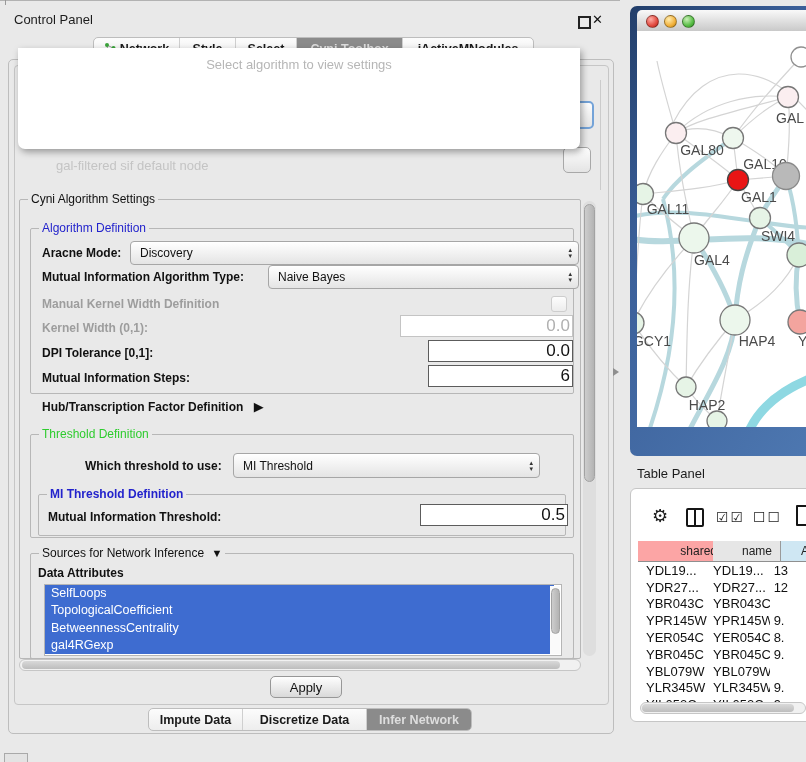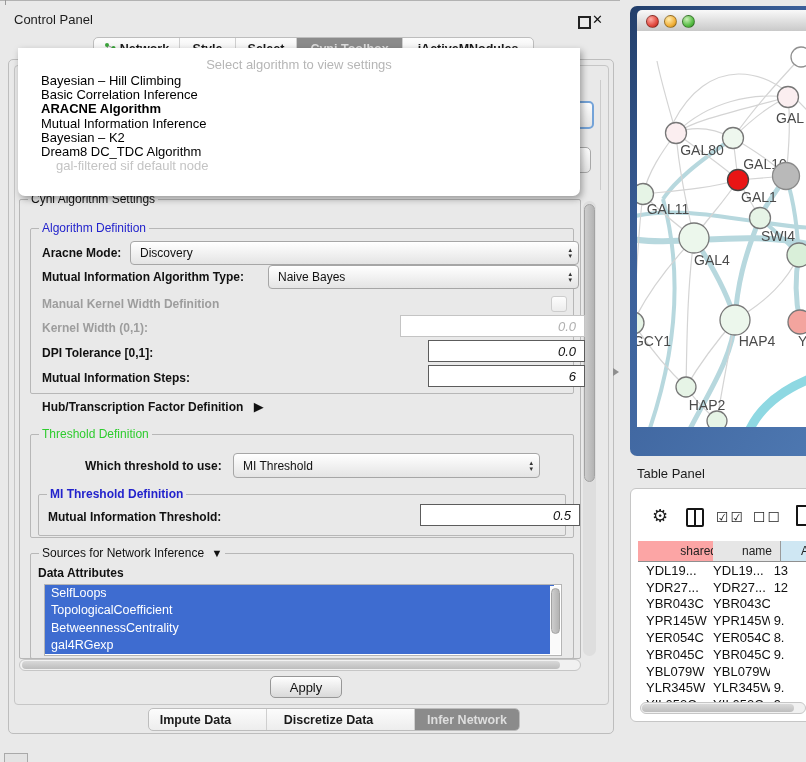--- a/index.html
+++ b/index.html
@@ -20,22 +20,22 @@
   .ipanel{background:#e9e9e9;border:1px solid #c6c6c6;border-radius:4px;}
   .group{border:1px solid #b7b7b7;border-radius:2px;}
   .glab{position:absolute;top:-8px;left:8px;background:#e9e9e9;padding:0 3px;font-size:12px;color:#111;white-space:nowrap;}
   .blab{font-size:12px;font-weight:bold;color:#111;white-space:nowrap;}
   .dlab{font-size:12px;font-weight:bold;color:#9d9d9d;white-space:nowrap;}
   .combo{height:22px;border:1px solid #a6a6a6;border-radius:4px;
          background:linear-gradient(#ffffff,#e4e4e4);box-shadow:inset 0 1px 0 #fff;
          display:flex;align-items:center;font-size:12px;color:#111;padding-left:9px;}
   .arrows{position:absolute;right:6px;top:50%;transform:translateY(-50%);
           display:flex;flex-direction:column;align-items:center;font-size:7px;line-height:6px;color:#333;}
-  .tfield{background:#fff;border:1.5px solid #5c5c5c;font-size:13px;color:#111;
-          display:flex;align-items:center;justify-content:flex-end;padding:0 8px;font-style:italic;}
+  .tfield{background:#fff;border:1.5px solid #5c5c5c;font-size:17px;color:#111;
+          display:flex;align-items:center;justify-content:flex-end;padding:0 2px;}
   .tfield.dis{border:1px solid #c4c4c4;color:#b0b0b0;}
   .cbox{width:14px;height:14px;border:1px solid #cdcdcd;border-radius:3px;background:linear-gradient(#fdfdfd,#ececec);}
   .popup{background:#fff;border-radius:0 0 7px 7px;box-shadow:2px 3px 7px rgba(0,0,0,.35);z-index:50;}
   .pp-ph{position:absolute;left:0;right:0;top:9px;text-align:center;font-size:13px;color:#b6b6b6;}
   .pp-item{height:14.2px;line-height:14.2px;font-size:13px;color:#000;padding-left:5px;white-space:nowrap;}
   .pp-item.bold{font-weight:bold;}
   .ghost{position:absolute;left:38px;top:110px;font-size:13px;color:#c4c4c4;}
   .attr-list{background:#fff;border:1px solid #b5b5b5;}
   .attr-item{height:17.3px;line-height:17.3px;font-size:12.5px;color:#fff;padding-left:6px;
              width:calc(100% - 13px);}
@@ -106,30 +106,22 @@
       </div>
     </div>
 
   <div class="abs panel" style="left:8px;top:59px;width:604px;height:673px;"></div>
   <div class="abs ipanel" style="left:14px;top:65px;width:593px;height:638px;"></div>
 
   <div class="abs" style="left:570px;top:101px;width:20px;height:24px;border:2px solid #74a3d8;border-radius:5px;background:linear-gradient(#fdfdfd,#e4e4e4);z-index:5;"></div>
   <div class="abs" style="left:563px;top:147px;width:26px;height:24px;border:1px solid #a8a8a8;border-radius:5px;background:linear-gradient(#fdfdfd,#e4e4e4);z-index:5;"></div>
   <div class="abs" style="left:600px;top:80px;width:1px;height:110px;background:#cbcbcb;z-index:5;"></div>
 
-  <div class="abs popup" style="left:18px;top:48px;width:562px;height:148px;">
+  <div class="abs popup" style="left:18px;top:48px;width:562px;height:101px;">
     <div class="pp-ph">Select algorithm to view settings</div>
-    <div class="abs" style="left:18px;top:26px;right:6px;" id="popup-list">
-        <div class="pp-item">Bayesian – Hill Climbing</div>
-        <div class="pp-item">Basic Correlation Inference</div>
-        <div class="pp-item bold">ARACNE Algorithm</div>
-        <div class="pp-item">Mutual Information Inference</div>
-        <div class="pp-item">Bayesian – K2</div>
-        <div class="pp-item">Dream8 DC_TDC Algorithm</div>
-      </div>
     <div class="ghost">gal-filtered sif default node</div>
   </div>
 
   <div class="abs group" style="left:19px;top:199px;width:560px;height:458px;">
     <span class="glab">Cyni Algorithm Settings</span>
   </div>
 
   <div class="abs vtrack" style="left:583px;top:201px;width:13px;height:455px;">
     <div class="vthumb" style="left:1px;top:3px;width:9px;height:276px;"></div>
   </div>
@@ -207,21 +199,21 @@
       <div class="attr-item" style="background: rgb(62, 108, 208);">BetweennessCentrality</div>
       <div class="attr-item" style="background: rgb(62, 108, 208);">gal4RGexp</div>
     </div>
 
   <div class="abs htrack" style="left:19px;top:659px;width:560px;height:10px;">
     <div class="hthumb" style="left:2px;width:538px;"></div>
   </div>
 
   <div class="abs btn" style="left:270px;top:676px;width:70px;height:20px;">Apply</div>
 
-  <div class="abs tabbar" style="left:148px;top:708px;height:21px;gap:24px;" id="tabbar-bottom">
+  <div class="abs tabbar" style="left:148px;top:708px;height:21px;" id="tabbar-bottom">
       <div class="tab" style="width: 93px;">
         <span>Impute Data</span>
       </div>
       <div class="tab" style="width: 123px;">
         <span>Discretize Data</span>
       </div>
       <div class="tab sel" style="width: 104px;">
         <span>Infer Network</span>
       </div>
     </div>

